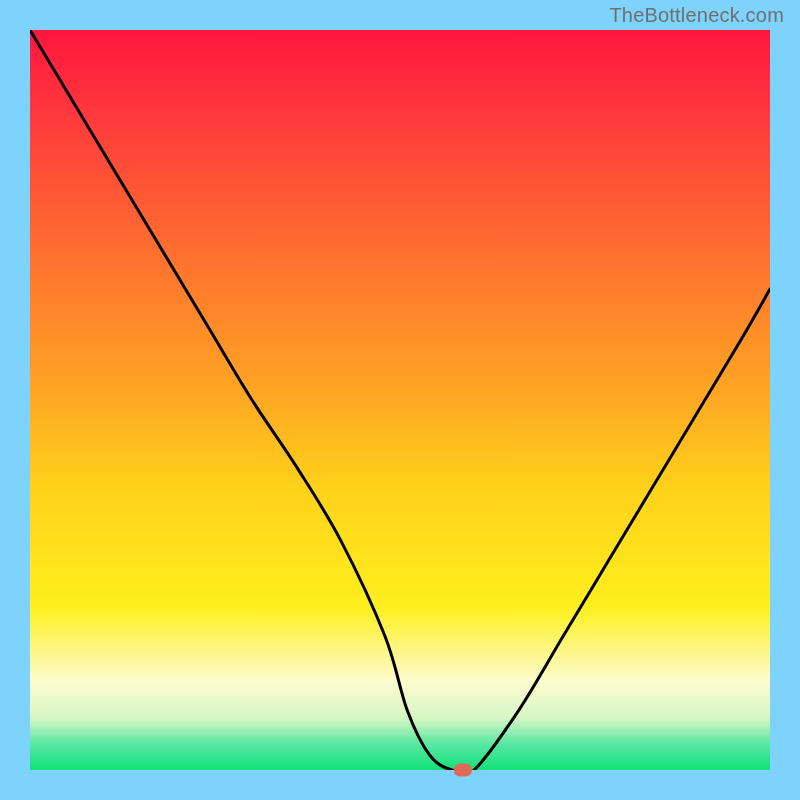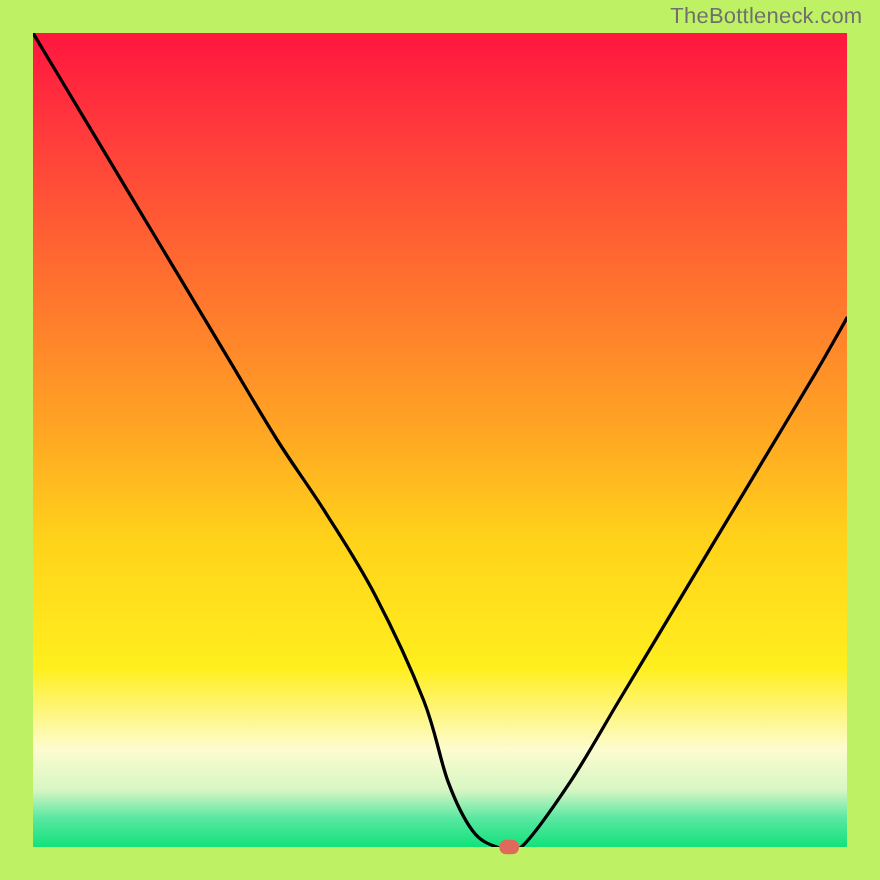--- a/index.html
+++ b/index.html
@@ -10,21 +10,21 @@
     background: #000;
     overflow: hidden;
     font-family: Arial, Helvetica, sans-serif;
   }
   .frame {
     position: absolute;
     left: 0;
     top: 0;
     width: 800px;
     height: 800px;
-    background: #bef264;
+    background: #7dd3fc;
   }
   .watermark {
     position: absolute;
     top: 4px;
     right: 16px;
     color: #6f6f6f;
     font-size: 20px;
     font-weight: 500;
     letter-spacing: 0.2px;
     z-index: 30;

